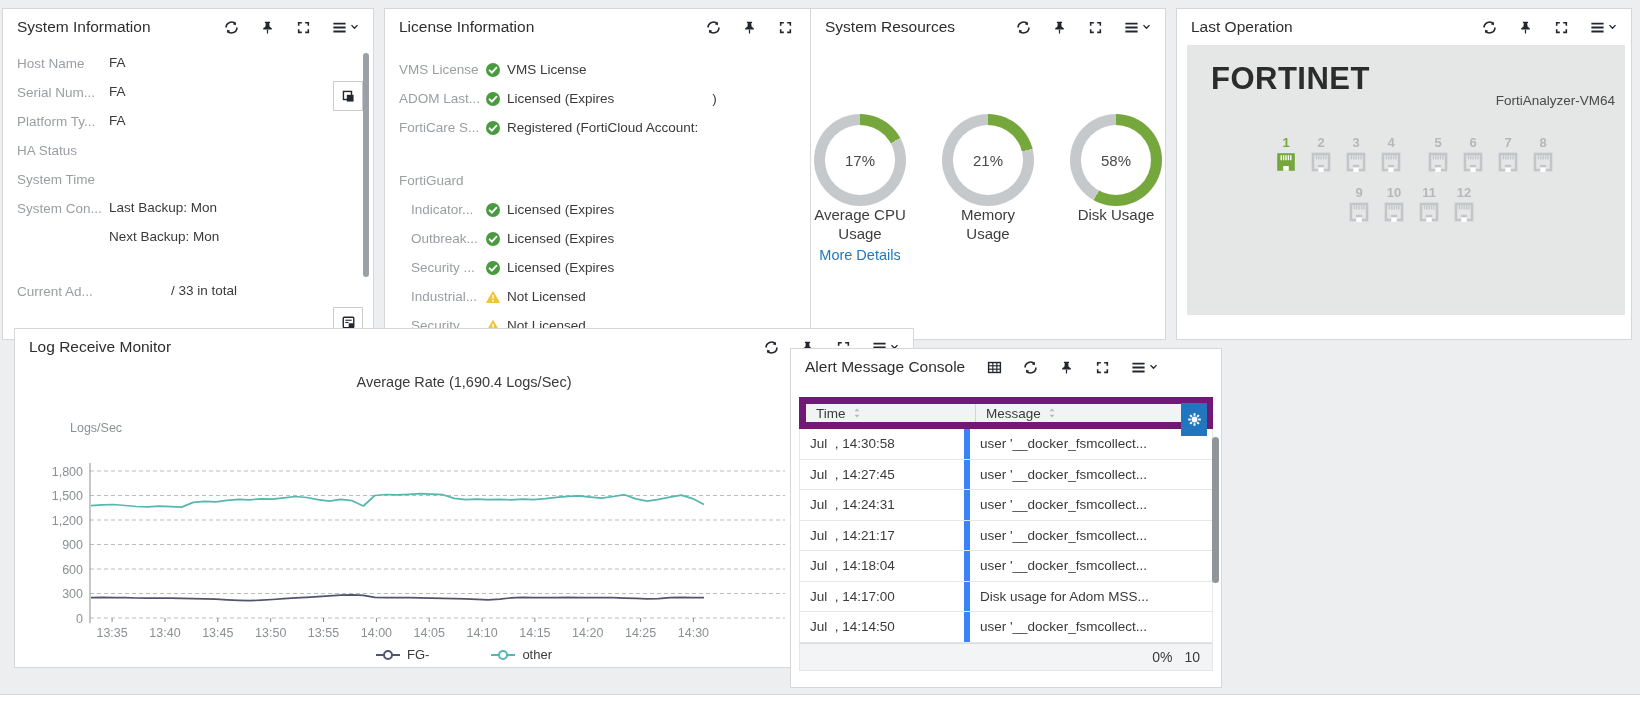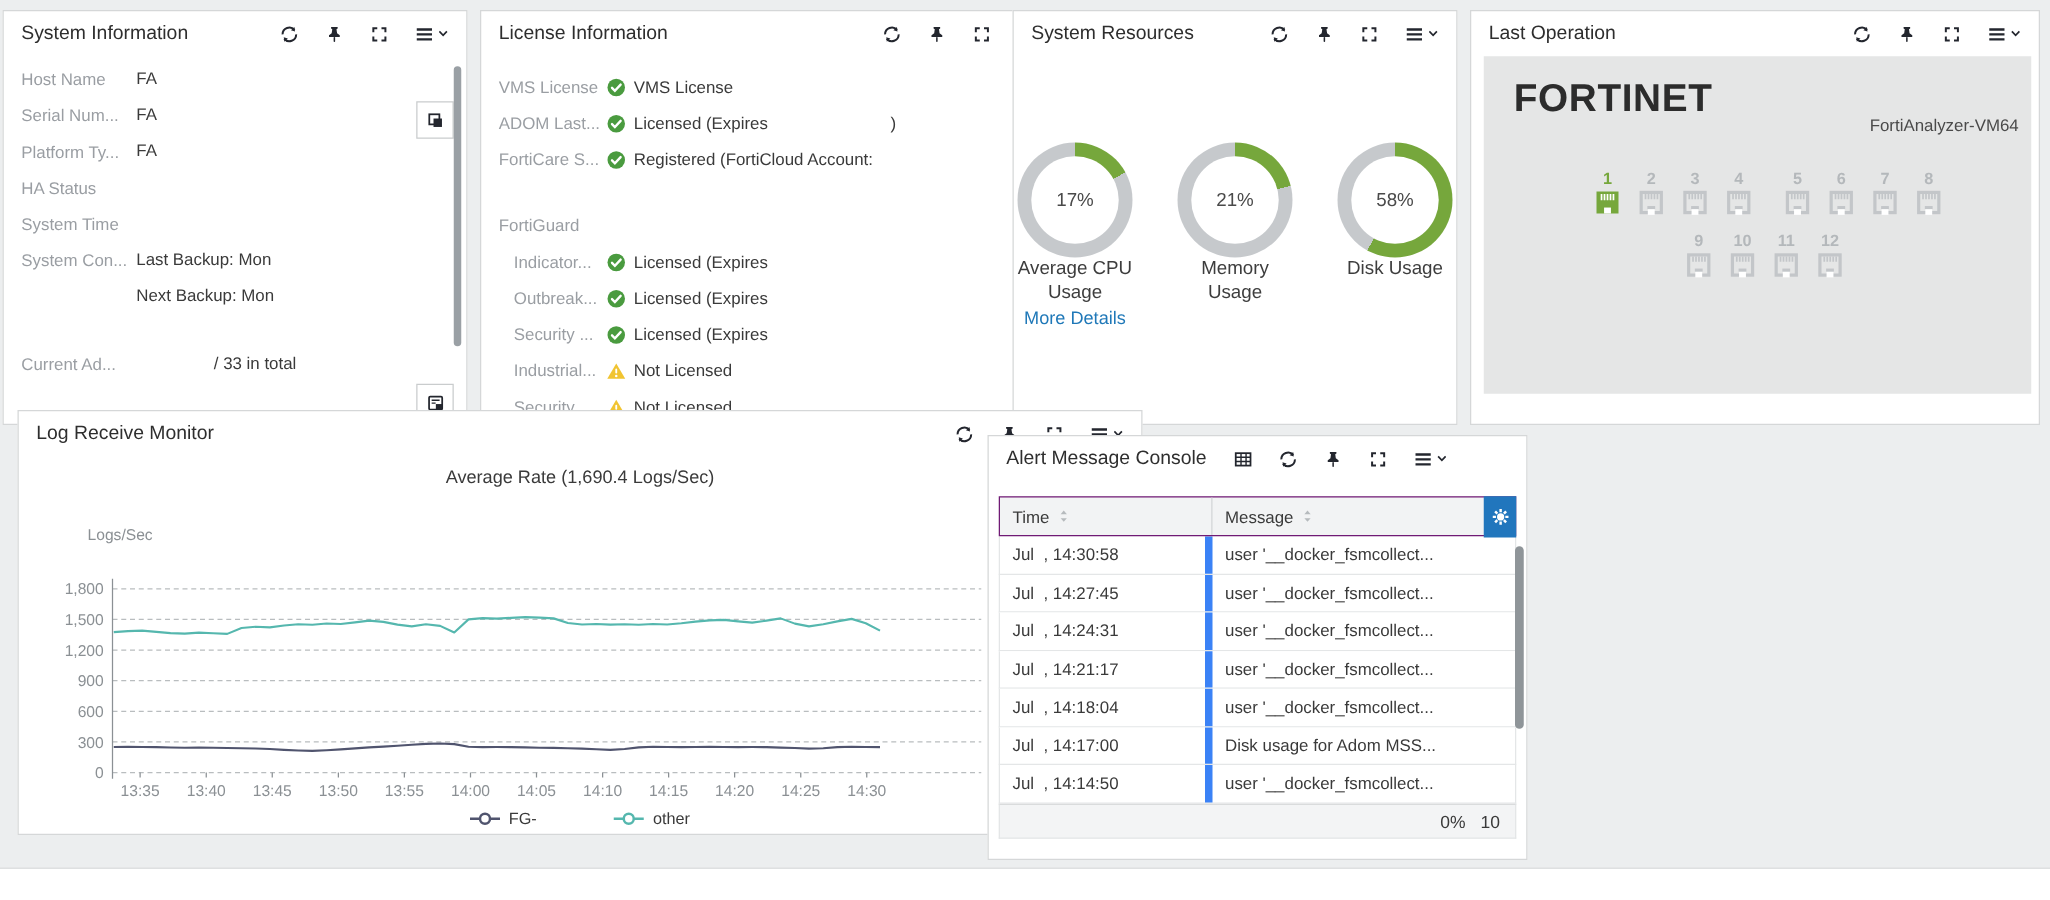--- a/index.html
+++ b/index.html
@@ -81,21 +81,21 @@
   .xtick { font-size:12.5px; fill:#8b9094; text-anchor:middle; font-family:"Liberation Sans",sans-serif; }
   .legend { position:absolute; left:0; top:318px; width:100%; display:flex; justify-content:center; gap:62px; }
   .lg-item { display:flex; align-items:center; gap:7px; cursor:pointer; }
   .lg-marker { position:relative; width:24px; height:10px; }
   .lg-line { position:absolute; left:0; top:4px; width:24px; height:2px; }
   .lg-dot { position:absolute; left:7px; top:0; width:10px; height:10px; border-radius:50%; background:#fff; border:2px solid; }
   .lg-label { font-size:13px; color:#3a3a3a; }
 
   
   .amc-table { position:absolute; left:8px; top:48px; right:8px; font-size:13.5px; color:#3a3a3a; }
-  .amc-head { display:flex; height:32px; background:#f2f3f4; border:1px solid #701a75; position:relative; }
+  .amc-head { display:flex; height:32px; background:#f2f3f4; border:7px solid #701a75; position:relative; }
   .amc-th { display:flex; align-items:center; gap:6px; padding:0 10px; cursor:pointer; }
   .amc-th.time { width:170px; flex:none; border-right:1px solid #d2d5d6; }
   .amc-th.msg { flex:1; }
   .sort-ic { width:10px; height:14px; }
   .amc-gear { position:absolute; right:-1px; top:-1px; width:26px; height:33px; background:#2176bd; display:flex; align-items:center; justify-content:center; cursor:pointer; }
   .amc-gear svg { width:15px; height:15px; color:#fff; }
   .amc-row { display:flex; height:30.5px; border:1px solid #e4e6e7; border-top:none; background:#fff; }
   .amc-td { display:flex; align-items:center; padding:0 10px; white-space:pre; overflow:hidden; }
   .amc-td.time { width:170px; flex:none; border-right:6px solid #3b82f6; }
   .amc-td.msg { flex:1; }

